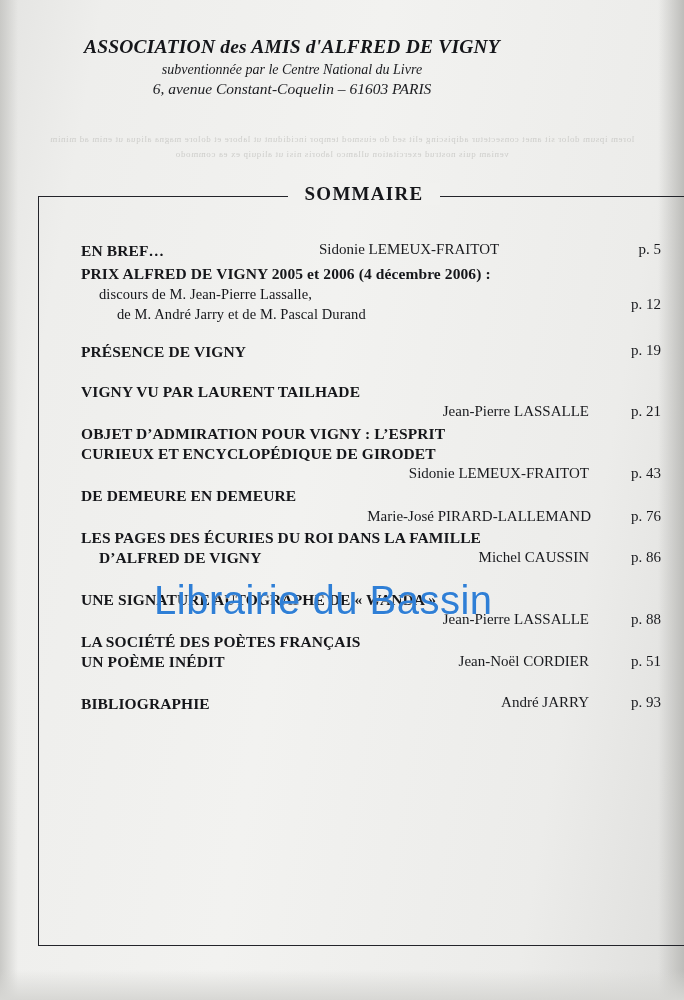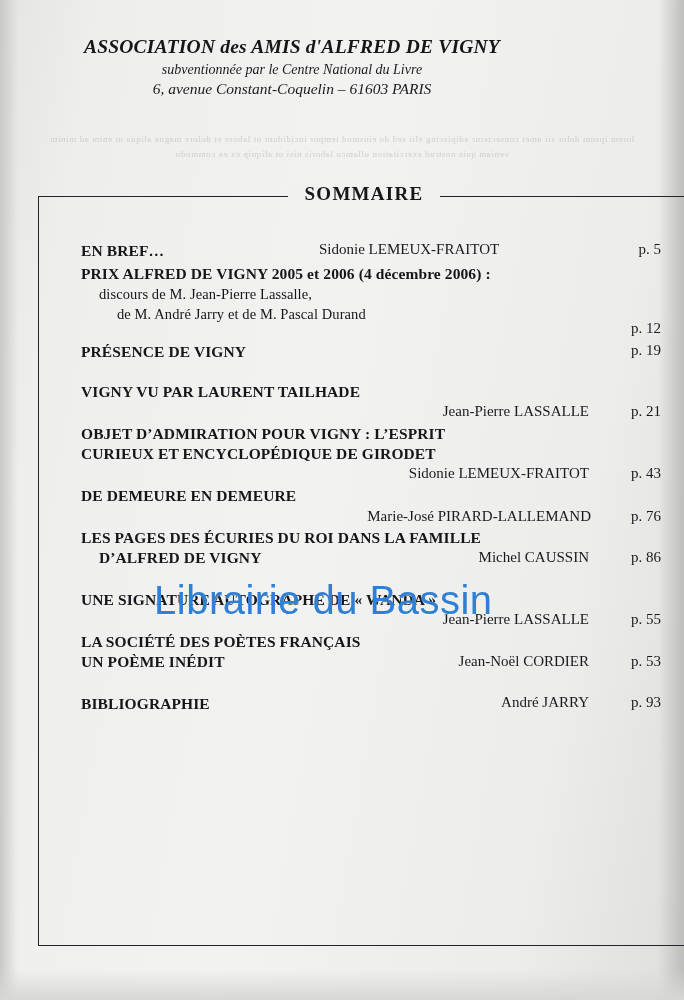--- a/index.html
+++ b/index.html
@@ -194,21 +194,21 @@
       <div class="entry" style="margin-bottom:3px;">
         <div class="title-line indent1">EN BREF…</div>
         <div class="author author-center" style="top:0;left:258px;">Sidonie LEMEUX-FRAITOT</div>
         <div class="page-no" style="top:0;">p.  5</div>
       </div>
 
       <div class="entry" style="margin-bottom:18px;">
         <div class="title-line indent1">PRIX ALFRED DE VIGNY 2005 et 2006 (4 décembre 2006) :</div>
         <div class="title-line small indent2">discours de M. Jean-Pierre Lassalle,</div>
         <div class="title-line small" style="padding-left:56px;">de M. André Jarry et de M. Pascal Durand</div>
-        <div class="page-no" style="top:56px;text-align:center;">p. 12</div>
+        <div class="page-no" style="top:32px;text-align:center;">p. 12</div>
       </div>
 
       <div class="entry" style="margin-bottom:20px;">
         <div class="title-line indent1">PRÉSENCE DE VIGNY</div>
         <div class="page-no" style="top:0;">p. 19</div>
       </div>
 
       <div class="entry" style="margin-bottom:22px;">
         <div class="title-line indent1">VIGNY VU PAR LAURENT TAILHADE</div>
         <div class="author author-right" style="top:21px;">Jean-Pierre LASSALLE</div>
@@ -231,28 +231,28 @@
       <div class="entry" style="margin-bottom:22px;">
         <div class="title-line indent1">LES PAGES DES ÉCURIES DU ROI DANS LA FAMILLE</div>
         <div class="title-line indent2">D’ALFRED DE VIGNY</div>
         <div class="author author-right" style="top:21px;">Michel CAUSSIN</div>
         <div class="page-no" style="top:21px;">p. 86</div>
       </div>
 
       <div class="entry" style="margin-bottom:22px;">
         <div class="title-line indent1">UNE SIGNATURE AUTOGRAPHE DE « WANDA »</div>
         <div class="author author-right" style="top:21px;">Jean-Pierre LASSALLE</div>
-        <div class="page-no" style="top:21px;">p. 55</div>
+        <div class="page-no" style="top:21px;">p. 88</div>
       </div>
 
       <div class="entry" style="margin-bottom:22px;">
         <div class="title-line indent1">LA SOCIÉTÉ DES POÈTES FRANÇAIS</div>
         <div class="title-line indent1">UN POÈME INÉDIT</div>
         <div class="author author-right" style="top:21px;">Jean-Noël CORDIER</div>
-        <div class="page-no" style="top:21px;">p. 53</div>
+        <div class="page-no" style="top:21px;">p. 51</div>
       </div>
 
       <div class="entry" style="margin-bottom:0;">
         <div class="title-line indent1">BIBLIOGRAPHIE</div>
         <div class="author author-right" style="top:0;">André JARRY</div>
         <div class="page-no" style="top:0;">p. 93</div>
       </div>
 
     </div>
   </div>

